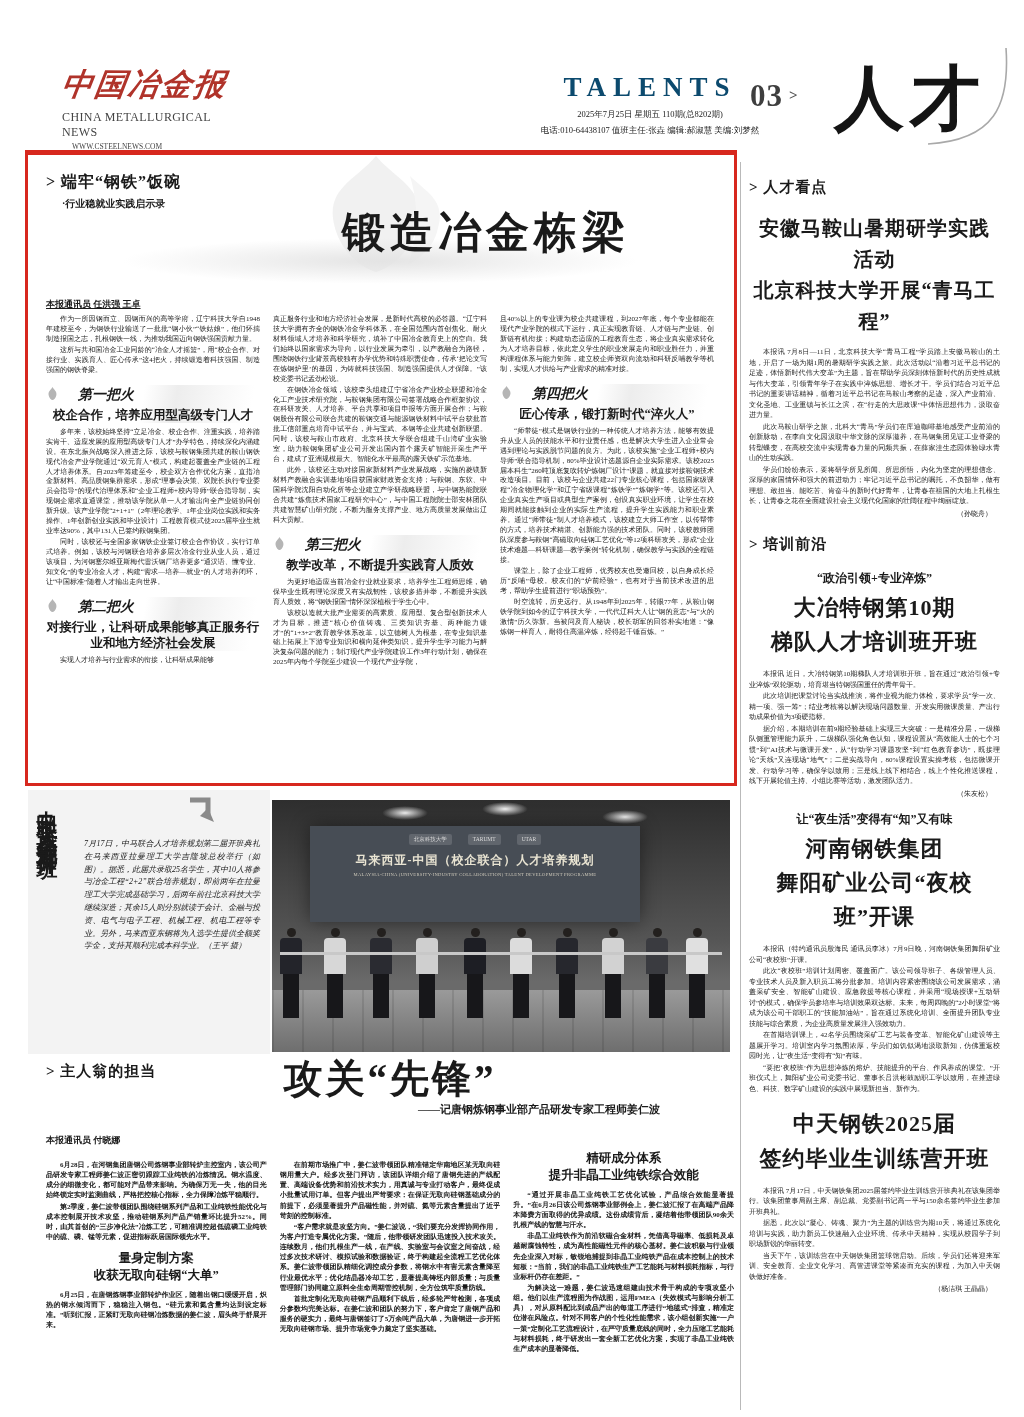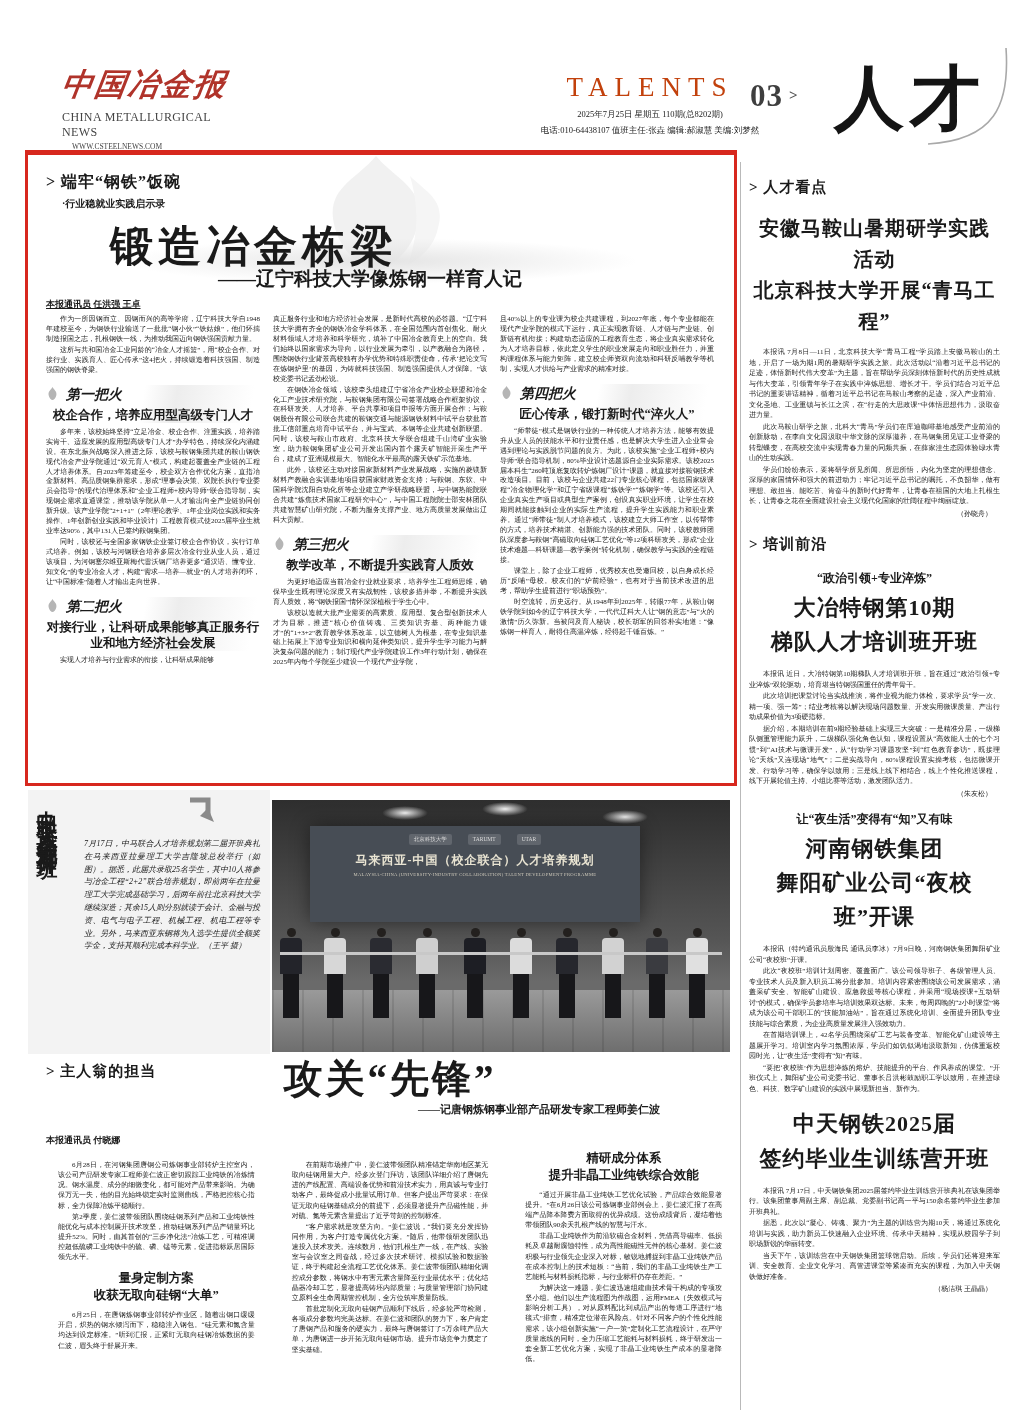--- a/index.html
+++ b/index.html
@@ -3,45 +3,45 @@
 <meta charset="utf-8">
 <style>
   html,body{margin:0;padding:0;background:#e9e9e9;}
   #page{position:relative;width:1024px;height:1417px;background:#fff;margin:0 auto;overflow:hidden;
         font-family:"Liberation Serif","DejaVu Serif",serif;color:#1a1a1a;}
   
   .logo-block{position:absolute;left:62px;top:64px;width:170px;}
   .logo-cn{font-size:31px;font-weight:bold;color:#b0332a;font-style:italic;letter-spacing:2px;transform:skewX(-8deg);}
   .logo-en{font-size:12px;color:#444;letter-spacing:.4px;margin-top:4px;}
   .logo-url{font-size:7.5px;color:#444;margin-top:2px;padding-left:10px;}
-  .talents{position:absolute;left:500px;top:72px;width:300px;text-align:center;font-size:27px;font-weight:normal;color:#c2410c;letter-spacing:7px;}
+  .talents{position:absolute;left:500px;top:72px;width:300px;text-align:center;font-size:27px;font-weight:bold;color:#0c4a6e;letter-spacing:7px;}
   .header-info{position:absolute;left:430px;top:106px;width:440px;text-align:center;font-size:8.5px;color:#222;line-height:1.9;}
   .page-label{position:absolute;left:750px;top:78px;font-weight:bold;color:#3e3e3e;}
   .page-label .no{font-size:31px;letter-spacing:1px;}
   .page-label .gt{font-size:15px;vertical-align:6px;margin-left:6px;color:#555;}
   .page-name{position:absolute;left:834px;top:52px;font-size:70px;font-weight:900;
              font-family:"DejaVu Sans","Liberation Sans",sans-serif;color:#141414;letter-spacing:6px;text-align:center;}
   .corner-curve{position:absolute;left:928px;top:48px;}
   
   .red-box{position:absolute;left:25px;top:150px;width:706px;height:628px;
            border:3px solid #d7281e;border-top-width:5px;background:transparent;}
   .m-kicker{position:absolute;left:46px;top:172px;font-weight:bold;}
   .m-kicker .k1{font-size:16px;letter-spacing:1px;}
   .m-kicker .k2{font-size:10px;margin-top:4px;margin-left:16px;}
   .flame-wm{position:absolute;left:286px;top:156px;opacity:.55;}
   .swoosh{position:absolute;left:120px;top:238px;width:520px;height:46px;border-radius:50%;
           background:radial-gradient(ellipse at 50% 50%, #e4e4e4 0%, rgba(255,255,255,0) 70%);}
-  .m-title{position:absolute;left:110px;top:218px;width:520px;text-align:left;font-size:43px;font-weight:bold;letter-spacing:5px;}
+  .m-title{position:absolute;left:110px;top:204px;width:520px;text-align:right;font-size:43px;font-weight:bold;letter-spacing:5px;}
   .m-subtitle{position:absolute;left:110px;top:266px;width:520px;text-align:center;font-size:19px;font-weight:bold;}
   .m-byline{position:absolute;left:46px;top:298px;font-size:9px;font-weight:bold;text-decoration:underline;}
   .m-cols{position:absolute;left:46px;top:315px;width:668px;height:458px;display:flex;gap:13px;}
   .mcol{width:214px;overflow:hidden;font-size:7px;line-height:1.42;text-align:justify;}
   .mcol p{margin:0 0 1px;text-indent:2em;}
   .fire{margin:9px 0 5px;background:linear-gradient(100deg,rgba(255,255,255,0) 45%,#ededed 60%,#f8f8f8 80%,rgba(255,255,255,0) 95%);}
-  .fire-head{font-size:14px;font-weight:bold;font-style:italic;display:flex;align-items:center;gap:7px;}
+  .fire-head{font-size:14px;font-weight:bold;font-style:italic;display:flex;align-items:center;gap:19px;}
   .fire-sub{font-size:12.5px;font-weight:bold;text-align:center;line-height:1.3;margin:2px 0 4px;}
   
   .pa-bg{position:absolute;left:28px;top:790px;width:242px;height:264px;background:#f3f3f3;}
   .pa-vtitle{position:absolute;left:33px;top:794px;height:258px;writing-mode:vertical-rl;text-orientation:upright;
              font-size:21px;font-weight:bold;letter-spacing:4px;font-family:"DejaVu Sans",sans-serif;}
   .pa-arrow{position:absolute;left:186px;top:794px;}
   .pa-text{position:absolute;left:84px;top:838px;width:176px;font-size:8px;font-style:italic;line-height:1.6;text-align:justify;}
   .photo{position:absolute;left:272px;top:800px;width:458px;height:252px;overflow:hidden;background:#fde047;}
   .ph-curtain{position:absolute;inset:0;background:linear-gradient(180deg,#2e2e2e 0%,#555 55%,#6a6a6a 72%);}
   .ph-light{position:absolute;width:46px;height:14px;border-radius:50%;background:radial-gradient(#f4f4f4,rgba(255,255,255,0) 70%);top:6px;}
@@ -59,21 +59,21 @@
   .p-body{width:22px;height:36px;border-radius:4px 4px 0 0;margin:0 auto;}
   .p-legs{width:16px;height:44px;background:#17171a;margin:0 auto;}
   .ribbon{position:absolute;left:8px;right:8px;top:152px;height:3px;background:#c8c8c8;z-index:5;}
   
   .f-kicker{position:absolute;left:46px;top:1062px;font-size:15px;font-weight:bold;letter-spacing:1px;}
   .f-title{position:absolute;left:150px;top:1052px;width:480px;text-align:center;font-size:39px;font-weight:bold;letter-spacing:3px;}
   .f-subtitle{position:absolute;left:120px;top:1102px;width:540px;text-align:right;font-size:11px;font-weight:bold;}
   .f-byline{position:absolute;left:46px;top:1134px;font-size:9px;font-weight:bold;}
   .f-cols{position:absolute;left:46px;top:1148px;width:688px;height:264px;display:flex;gap:13px;}
   .fcol{width:221px;overflow:hidden;font-size:7px;line-height:1.45;text-align:justify;}
-  .fcol p{margin:0 12px 1px;text-indent:2em;}
+  .fcol p{margin:0 0 1px;text-indent:2em;font-weight:bold;}
   .f-sub{font-size:12.5px;font-weight:bold;text-align:center;line-height:1.35;margin:8px 0 6px;}
   .f-sub.first{margin-top:2px;}
   
   .v-divider{position:absolute;left:740px;top:162px;width:1px;height:1248px;background:#b9b9b9;}
   .sidebar{position:absolute;left:749px;top:178px;width:251px;height:1232px;overflow:hidden;}
   .side-kicker{font-size:15px;font-weight:bold;letter-spacing:1px;margin:0 0 16px;}
   .s-title{font-size:20px;font-weight:bold;text-align:center;line-height:1.55;letter-spacing:1px;}
   .s-title.big{font-size:22px;}
   .s-eyebrow{font-size:12px;font-weight:bold;text-align:center;margin-bottom:4px;}
   .s-body{font-size:7px;line-height:1.5;text-align:justify;margin-top:10px;}
@@ -111,21 +111,20 @@
     <div class="k2">·行业稳就业实践启示录</div>
   </div>
 
   <svg class="flame-wm" width="180" height="130" viewBox="0 0 90 65">
     <path d="M45 0 C55 12 70 16 66 34 C63 48 52 56 45 58 C38 56 27 48 24 34 C20 16 35 12 45 0" fill="#e6e6e6"></path>
     <path d="M62 10 C70 18 80 22 76 36 C74 46 66 52 61 54 C64 46 68 30 62 10" fill="#ededed"></path>
   </svg>
   <div class="swoosh"></div>
 
   <div class="m-title">锻造冶金栋梁</div>
-  <div class="m-subtitle">——辽宁科技大学像炼钢一样育人记</div>
   <div class="m-byline">本报通讯员 任洪强 王卓</div>
 
   <div class="m-cols">
     <div class="mcol">
       <p>作为一所因钢而立、因钢而兴的高等学府，辽宁科技大学自1948年建校至今，为钢铁行业输送了一批批“钢小伙”“铁姑娘”，他们怀揣制造报国之志，扎根钢铁一线，为推动我国迈向钢铁强国贡献力量。</p>
       <p>这所与共和国冶金工业同龄的“冶金人才摇篮”，用“校企合作、对接行业、实践育人、匠心传承”这4把火，持续锻造着科技强国、制造强国的钢铁脊梁。</p>
       <div class="fire">
         <div class="fire-head">
           <svg width="13" height="15" viewBox="0 0 13 15">
               <path d="M6.5 0 C8 3 11 4 10.4 8 C10 11 7.6 13 6.5 13 C5.4 13 3 11 2.6 8 C2 4 5 3 6.5 0" fill="#b5b5b5"></path>

